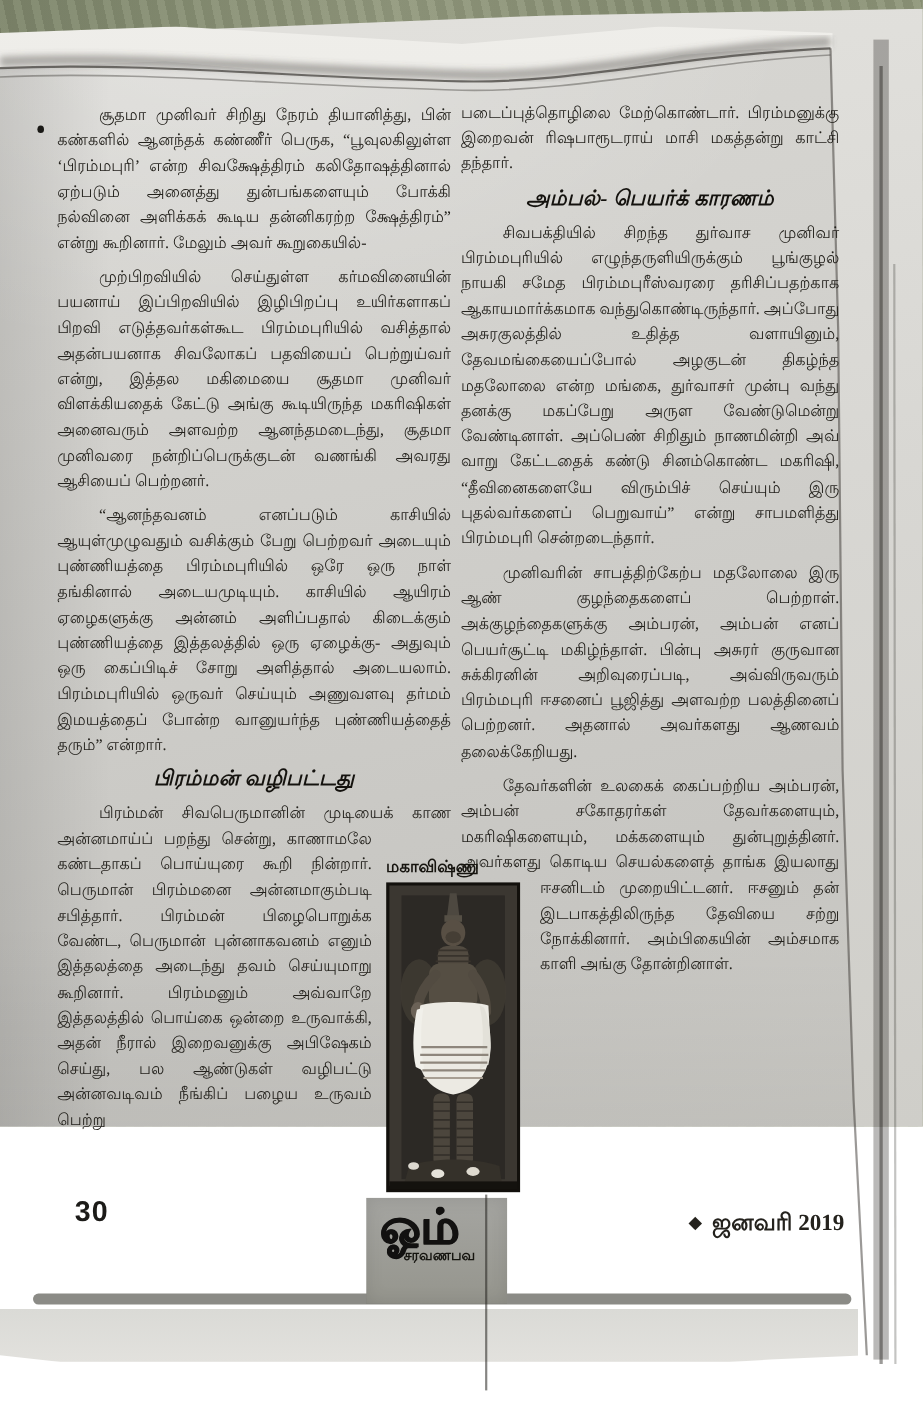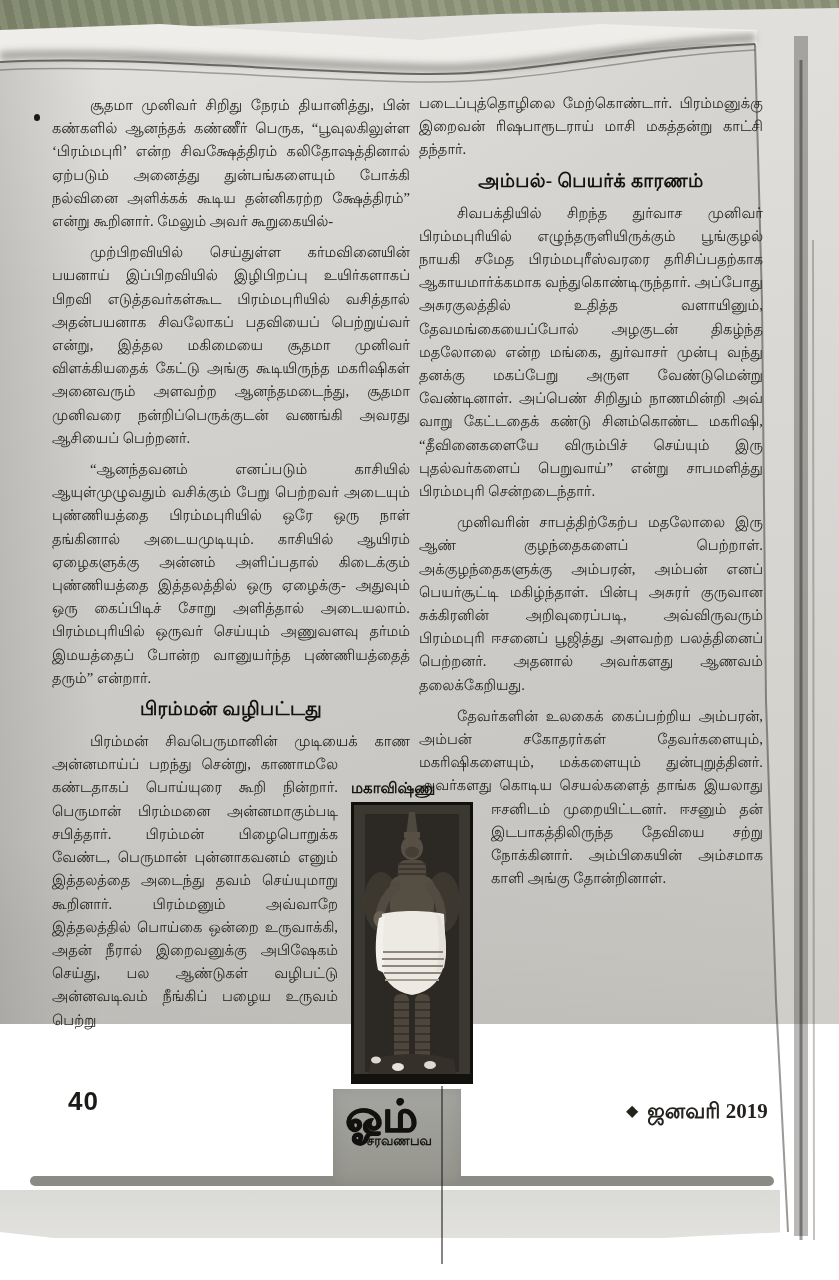--- a/index.html
+++ b/index.html
@@ -34,21 +34,21 @@
 
   .edges-svg{position:absolute;inset:0;pointer-events:none;}
 
   
   .content{position:absolute;inset:0;color:#23211c;}
   .col{position:absolute;overflow:hidden;}
   .col-left{left:52px;top:94px;width:358px;height:992px;}
   .col-right{left:419px;top:92px;width:344px;height:1002px;}
   .col p{margin:0 0 8px;text-align:justify;text-indent:38px;font-size:14.6px;line-height:23.2px;overflow-wrap:break-word;}
   .col p.noindent{text-indent:0;}
-  .col h3{margin:3px 0 8px;text-align:center;font-size:19px;font-weight:bold;color:#14120e;letter-spacing:0.3px;}
+  .col h3{margin:3px 0 8px;text-align:center;font-size:19px;font-weight:bold;color:#14120e;letter-spacing:0.3px;font-style:italic;}
   .cut-l{float:right;width:62px;height:322px;margin:2px 0 0 10px;}
   .cut-r{float:left;width:62px;height:400px;margin:2px 10px 0 0;}
 
   .margin-dot{position:absolute;left:34px;top:114px;width:6px;height:7px;background:#1a1916;border-radius:50%;}
 
   
   .figure{position:absolute;left:351px;top:780px;width:122px;}
   .fig-caption{font-weight:bold;font-size:15px;margin:0 0 3px;color:#16140f;}
 
   
@@ -138,21 +138,21 @@
           <path d="M43,200 h15 M64,200 h15 M43,208 h15 M64,208 h15 M43,216 h15 M64,216 h15 M43,224 h15 M64,224 h15 M43,232 h15 M64,232 h15 M43,240 h15 M64,240 h15 M43,248 h15 M64,248 h15"></path>
         </g>
         <path d="M21,258 C41,250 81,250 103,258 L105,272 L17,272 Z" fill="#35312a"></path>
         <ellipse cx="25" cy="258" rx="5" ry="3.5" fill="#ddd9d0"></ellipse>
         <ellipse cx="47" cy="265" rx="6" ry="4" fill="#e6e3db"></ellipse>
         <ellipse cx="79" cy="263" rx="6" ry="4" fill="#dedacf"></ellipse>
         <rect x="3" y="272" width="116" height="7" fill="#14120e"></rect>
       </svg>
     </div>
 
-    <div class="pageno">40</div>
+    <div class="pageno">30</div>
     <div class="band"></div>
     <div class="logo">
       <div class="logo-om">ஓம்</div>
       <div class="logo-sub">சரவணபவ</div>
     </div>
     <div class="date">
       <span class="dia">◆</span><span>ஜனவரி 2019</span>
     </div>
     <div class="fold-center"></div>
 

